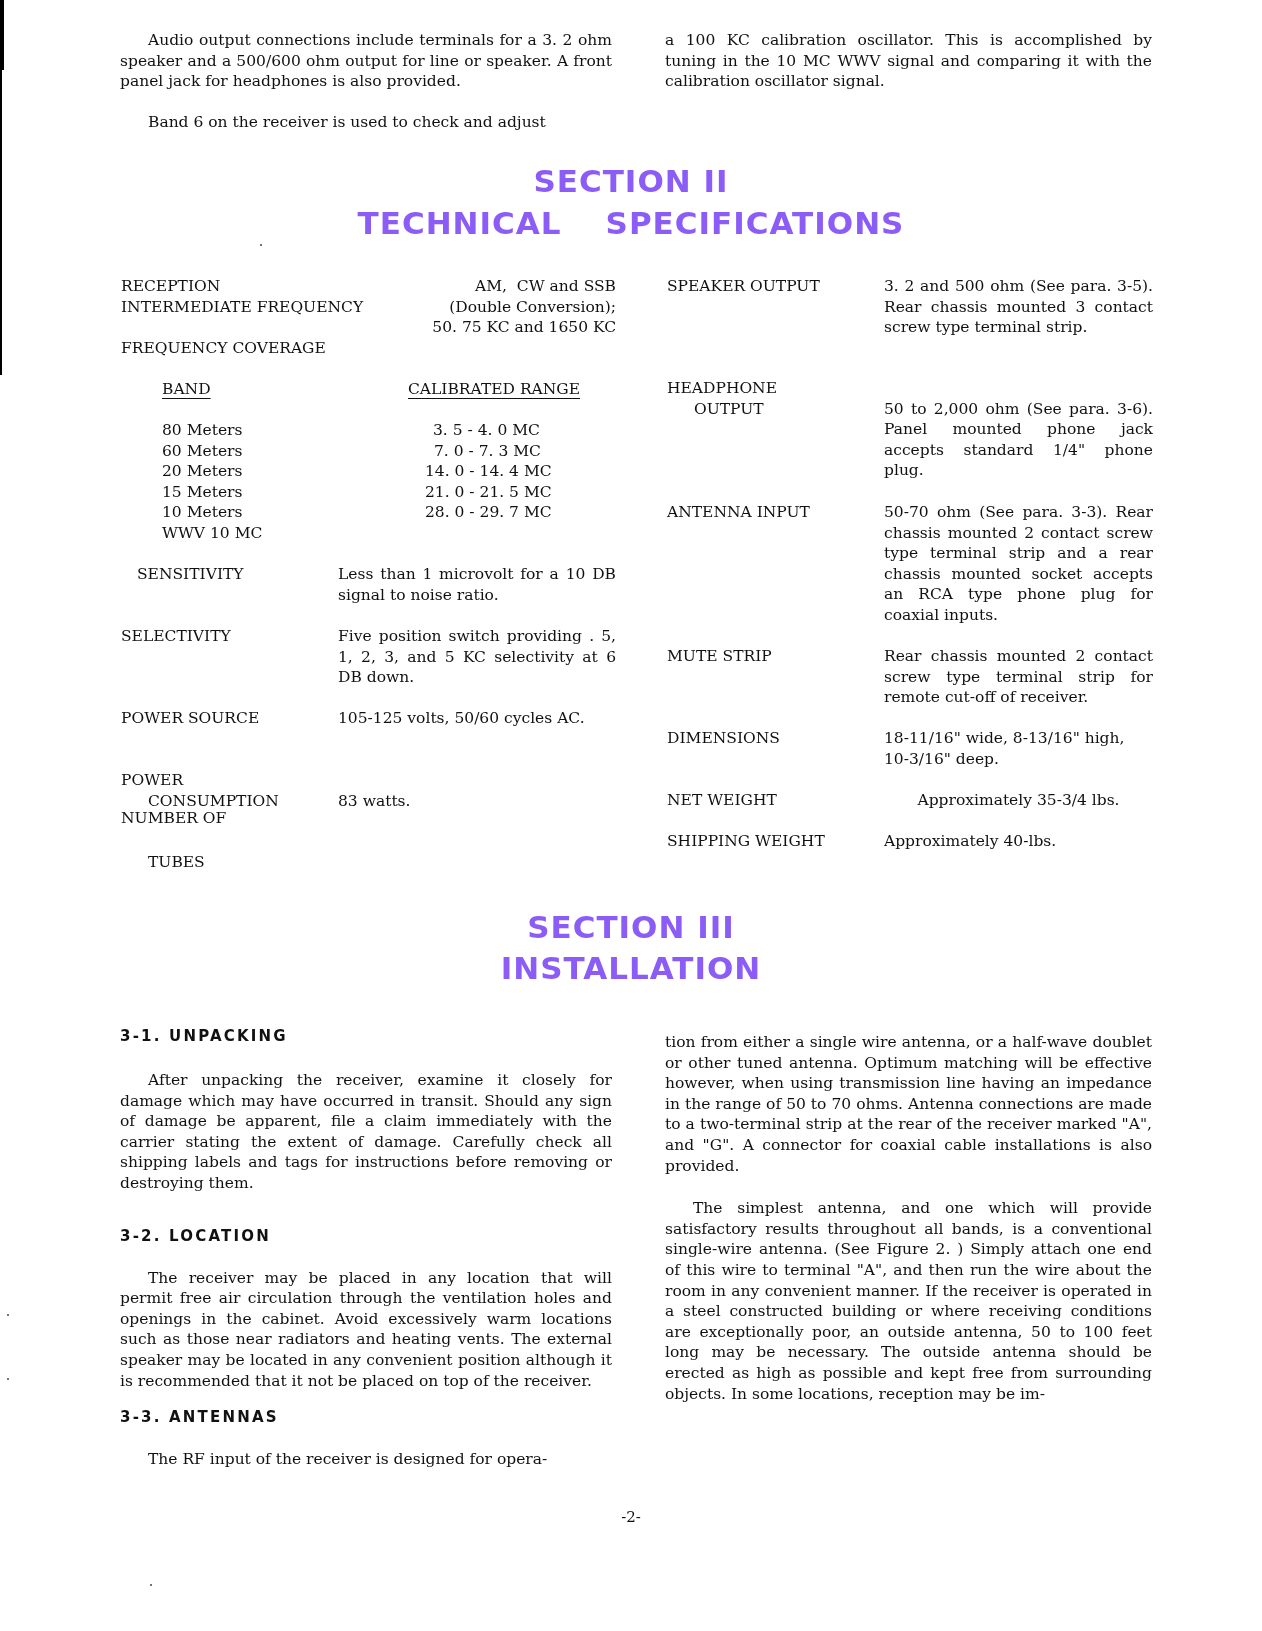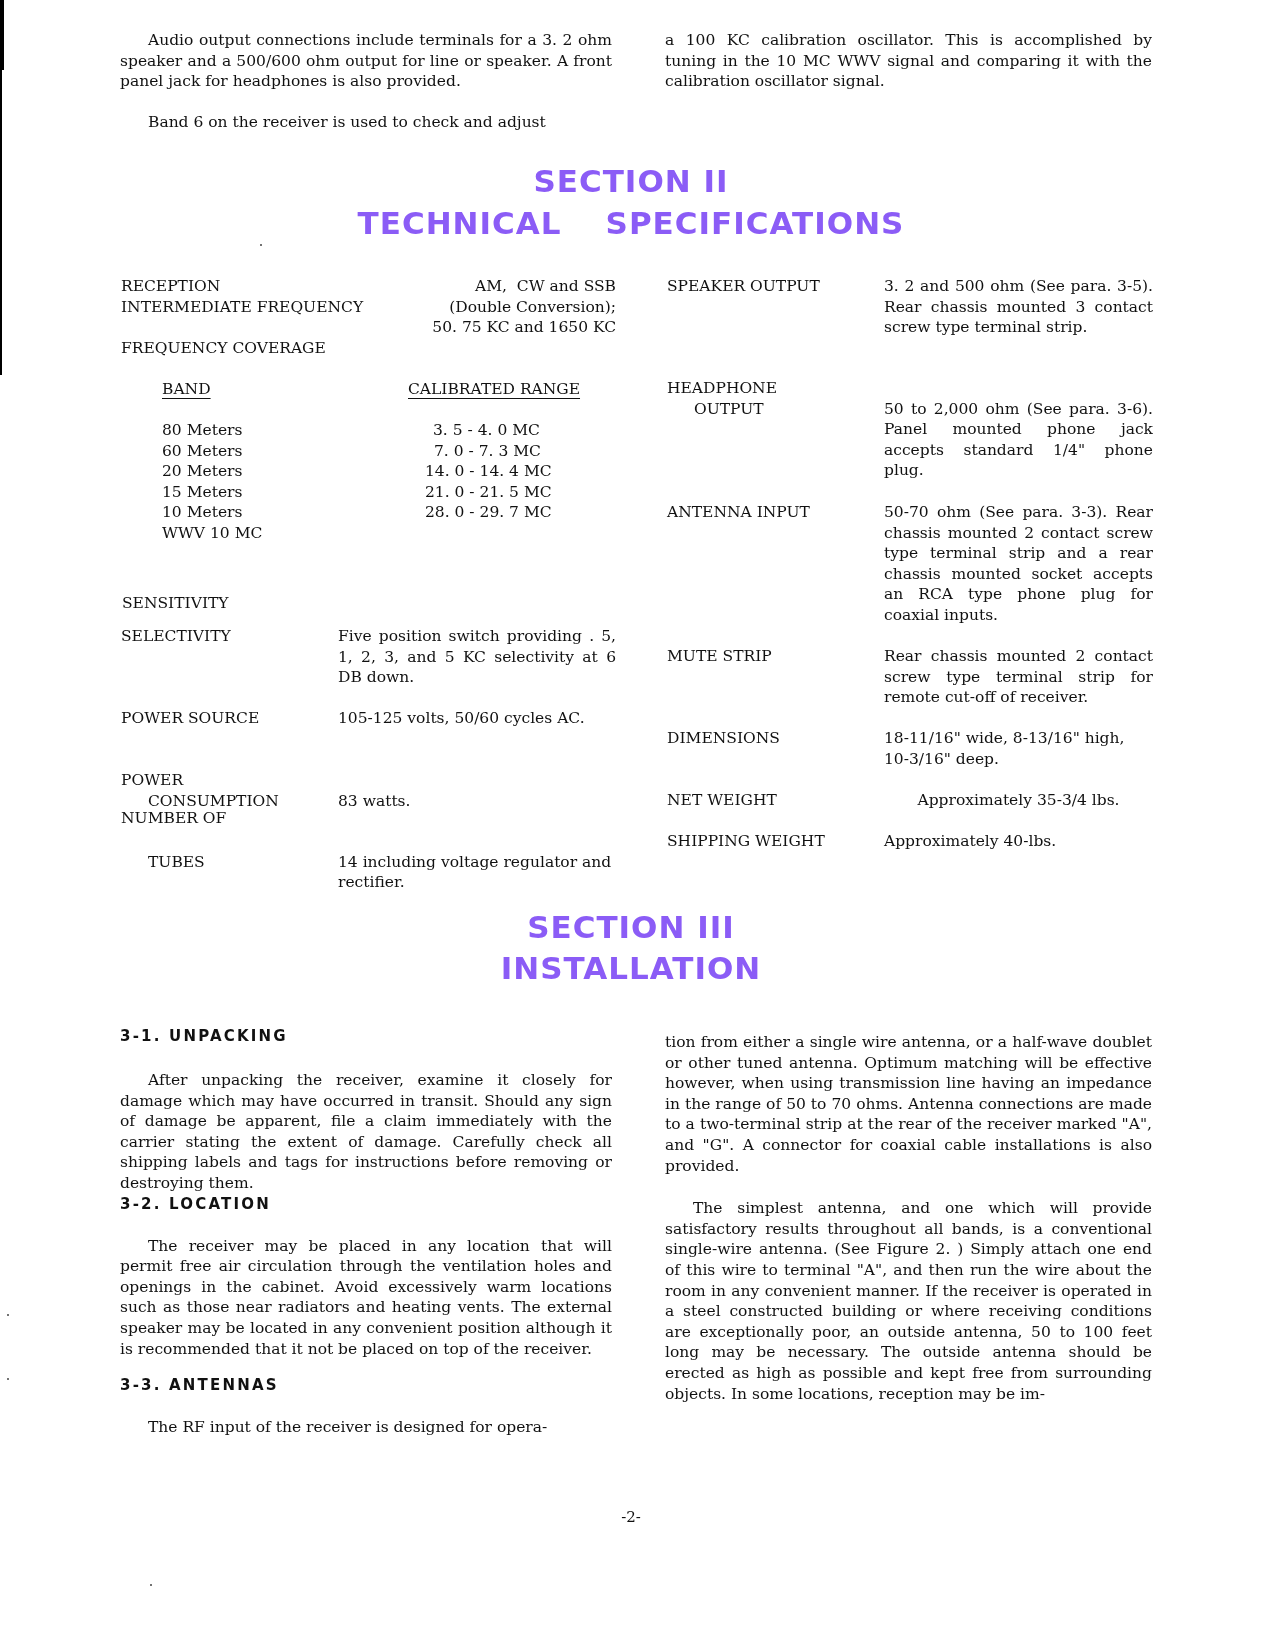--- a/index.html
+++ b/index.html
@@ -69,35 +69,35 @@
   <div class="band-row" style="left:41px; top:164.6px;">60 Meters</div>
   <div class="band-row" style="left:313px; top:164.6px;">7. 0 - 7. 3 MC</div>
   <div class="band-row" style="left:41px; top:185.2px;">20 Meters</div>
   <div class="band-row" style="left:304px; top:185.2px;">14. 0 - 14. 4 MC</div>
   <div class="band-row" style="left:41px; top:205.8px;">15 Meters</div>
   <div class="band-row" style="left:304px; top:205.8px;">21. 0 - 21. 5 MC</div>
   <div class="band-row" style="left:41px; top:226.4px;">10 Meters</div>
   <div class="band-row" style="left:304px; top:226.4px;">28. 0 - 29. 7 MC</div>
   <div class="band-row" style="left:41px; top:247px;">WWV 10 MC</div>
 
-  <div class="spec-label" style="left:1px; top:288px;margin-top:29px;">SENSITIVITY</div>
+  <div class="spec-label" style="left:16px; top:288px;">SENSITIVITY</div>
+  <div class="spec-value" style="left:217px; top:288px; width:278px;">Less than 1 microvolt for a 10 DB signal to noise ratio.</div>
 
   <div class="spec-label" style="left:0; top:350px;">SELECTIVITY</div>
   <div class="spec-value" style="left:217px; top:350px; width:278px;">Five position switch providing . 5,  1,  2,  3,  and  5 KC selectivity at 6 DB down.</div>
 
   <div class="spec-label" style="left:0; top:432px;">POWER SOURCE</div>
   <div class="spec-value" style="left:217px; top:432px; width:278px;">105-125  volts,  50/60 cycles AC.</div>
 
   <div class="spec-label" style="left:0; top:494px;">POWER</div>
   <div class="spec-label" style="left:27px; top:514.6px;">CONSUMPTION</div>
   <div class="spec-value" style="left:217px; top:514.6px; width:278px;">83 watts.</div>
 
   <div class="spec-label" style="left:0; top:532px;">NUMBER OF</div>
   <div class="spec-label" style="left:27px; top:575.6px;">TUBES</div>
-  <div class="spec-value" style="left:217px; top:575.6px; width:282px; text-align:left;">14 including voltage regulator and rectifier.</div>
 </div>
 
 <div class="spec" style="left:667px; top:276px; width:487px; height:600px;">
   <div class="spec-label" style="left:0; top:0;">SPEAKER OUTPUT</div>
   <div class="spec-value" style="left:217px; top:0; width:269px;">3. 2  and  500  ohm  (See  para. 3-5).  Rear chassis mounted 3 contact  screw  type  terminal strip.</div>
 
   <div class="spec-label" style="left:0; top:102px;">HEADPHONE</div>
   <div class="spec-label" style="left:27px; top:122.6px;">OUTPUT</div>
   <div class="spec-value" style="left:217px; top:122.6px; width:269px;">50  to  2,000  ohm  (See  para. 3-6).  Panel  mounted  phone jack  accepts  standard  1/4" phone plug.</div>
 
@@ -120,21 +120,21 @@
 <div class="sec-title" style="top:906px;">
   <span>SECTION III</span>
 </div>
 <div class="sec-title" style="top:947px;">
   <span>INSTALLATION</span>
 </div>
 
 <div class="col" style="left:120px; top:1026px; width:492px;">
   <p class="sub-head">3-1. UNPACKING</p>
   <p class="para" style="margin-top:24px;">After unpacking the receiver, examine it closely for damage which may have occurred in transit.  Should any sign of damage be apparent, file a claim immediately with the carrier stating the extent of damage. Carefully check all shipping labels and tags for instructions before removing or destroying them.</p>
-  <p class="sub-head" style="margin-top:0;">3-2. LOCATION</p>
+  <p class="sub-head" style="margin-top:32px;">3-2. LOCATION</p>
   <p class="para" style="margin-top:22px;">The receiver may be placed in any location that will permit free air circulation through the ventilation holes and openings in the cabinet.  Avoid excessively warm locations such as those near radiators and heating vents.  The external speaker may be located in any convenient position although it is recommended that it not be placed on top of the receiver.</p>
   <p class="sub-head" style="margin-top:16px;">3-3. ANTENNAS</p>
   <p class="para" style="margin-top:22px;">The RF input of the receiver is designed for opera-</p>
 </div>
 
 <div class="col" style="left:665px; top:1032px; width:487px;">
   <p class="para" style="text-indent:0;">tion from either a single wire antenna, or a half-wave doublet or other tuned antenna.  Optimum matching will be effective however, when using transmission line having an impedance in the range of 50 to 70 ohms. Antenna connections are made to a two-terminal strip at the rear of the receiver marked "A", and "G". A connector for coaxial cable installations is also provided.</p>
   <p class="para" style="margin-top:22px;">The simplest antenna, and one which will provide satisfactory results throughout all bands, is a conventional single-wire antenna.  (See Figure 2. ) Simply attach one end of this wire to terminal "A", and then run the wire about the room in any convenient manner. If the receiver is operated in a steel constructed building or where receiving conditions are exceptionally poor, an outside antenna, 50 to 100 feet long may be necessary.  The outside antenna should be erected as high as possible and kept free from surrounding objects.  In some locations, reception may be im-</p>
 </div>
 

